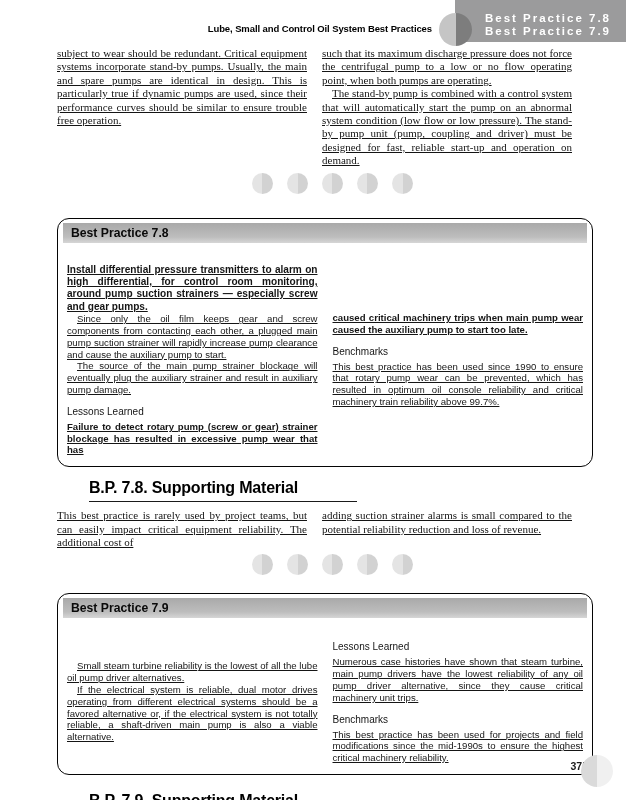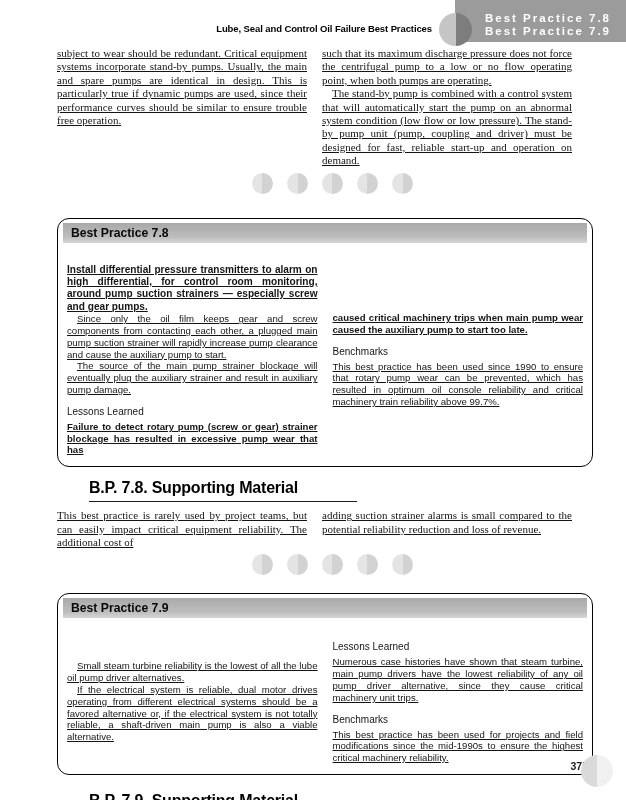--- a/index.html
+++ b/index.html
@@ -61,21 +61,21 @@
   .footer-circle{
     position:absolute;left:581px;top:755px;width:32px;height:32px;border-radius:50%;
     background:linear-gradient(90deg,#dadada 50%,#f0f0f0 50%);
   }
 </style>
 </head>
 <body>
 
 <div class="page">
 
-  <div class="running-head">Lube, Seal and Control Oil Failure Best Practices</div>
+  <div class="running-head">Lube, Small and Control Oil System Best Practices</div>
   <div class="corner-tab">
     <div>Best Practice 7.8</div>
     <div>Best Practice 7.9</div>
   </div>
   <div class="corner-circle"></div>
 
   <div class="sheet">
 
     <div class="cols serif">
       <div class="col">

